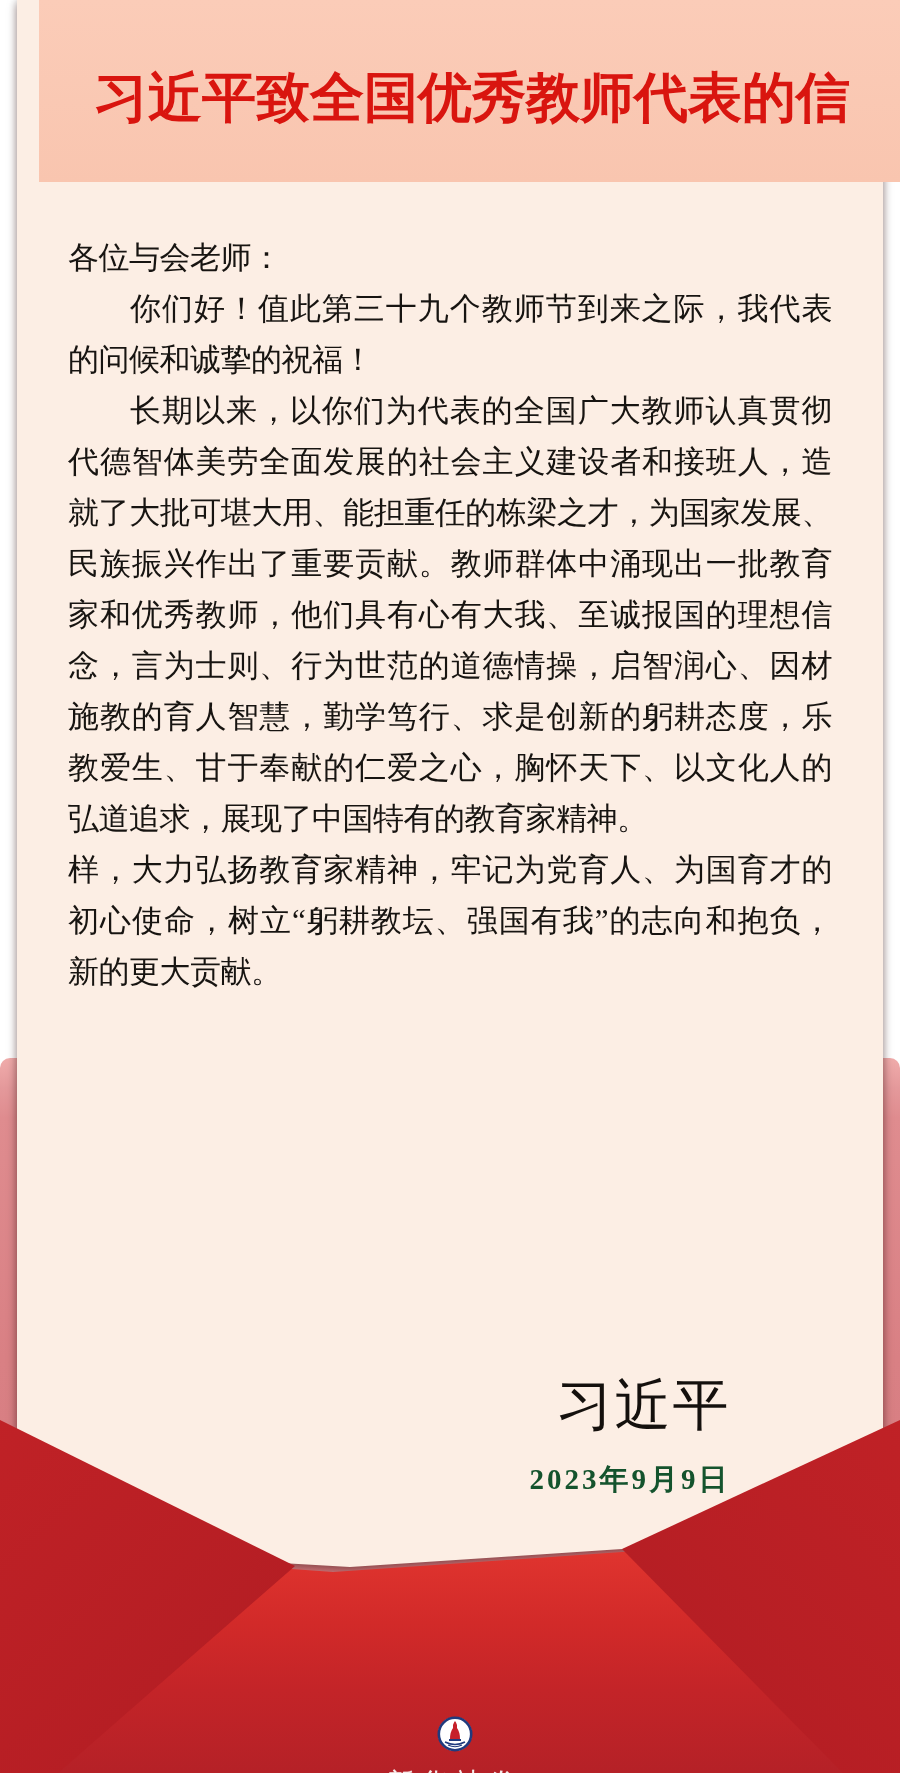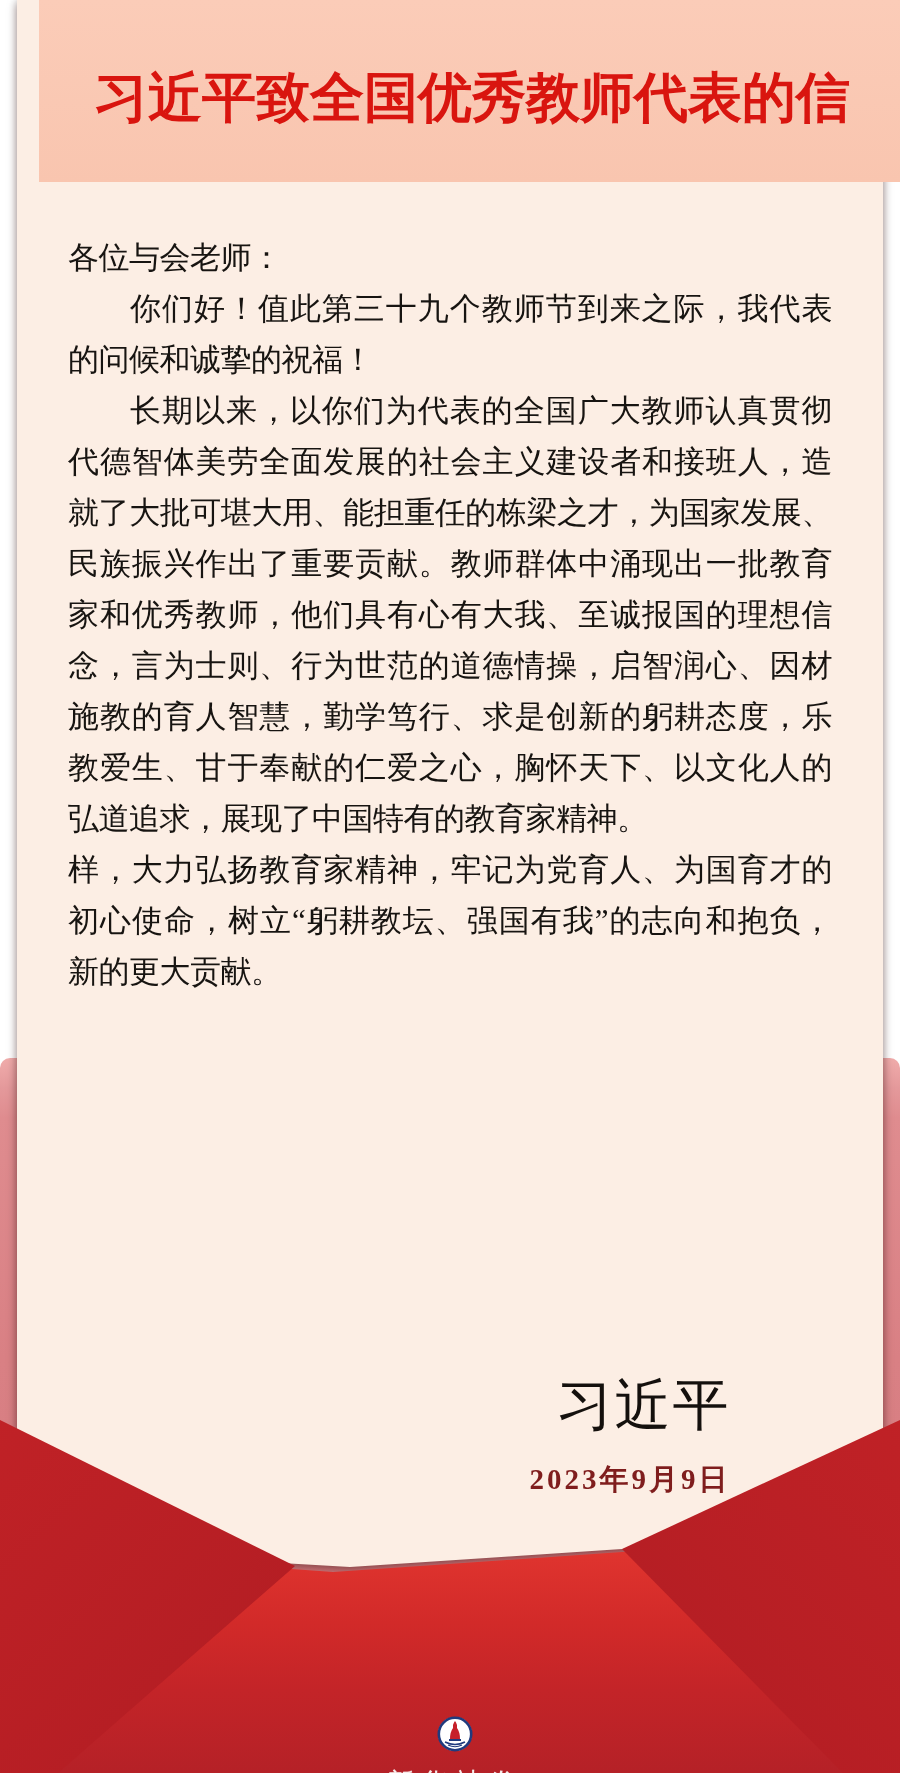--- a/index.html
+++ b/index.html
@@ -36,21 +36,21 @@
   .letter-lines{
     position:absolute;left:68px;top:232px;width:764px;
     font-size:31px;letter-spacing:-0.5px;line-height:51px;color:#171411;
   }
   .line{white-space:nowrap;}
   .line.fill{white-space:normal;text-align:justify;text-align-last:justify;}
   .line.indent{text-indent:62px;}
   
   .sign-block{position:absolute;left:630px;top:1348px;transform:translateX(-50%);text-align:right;margin-top:20px;}
   .signature{font-size:56px;color:#14100d;letter-spacing:2px;font-weight:500;white-space:nowrap;}
-  .date{margin-top:16px;font-size:29px;font-weight:bold;color:#7f1d1d;letter-spacing:3px;white-space:nowrap;}
+  .date{margin-top:16px;font-size:29px;font-weight:bold;color:#14532d;letter-spacing:3px;white-space:nowrap;}
   
   .flap-bottom{
     position:absolute;left:0;top:1500px;width:900px;height:273px;
     background:linear-gradient(180deg,#e84136 0%,#de332e 22%,#d22a29 45%,#c32428 70%,#b52127 100%);
     clip-path:polygon(0px 48px,333px 72px,622px 52px,900px 40px,900px 273px,0px 273px);
   }
   .flap-left,.flap-right{position:absolute;left:0;top:0;width:900px;height:1773px;}
   .flap-left{
     background:linear-gradient(135deg,#d52c2d 0%,#c82428 40%,#b21d23 75%,#a51a20 100%);
     clip-path:polygon(0px 1420px,295px 1566px,58px 1773px,0px 1773px);

